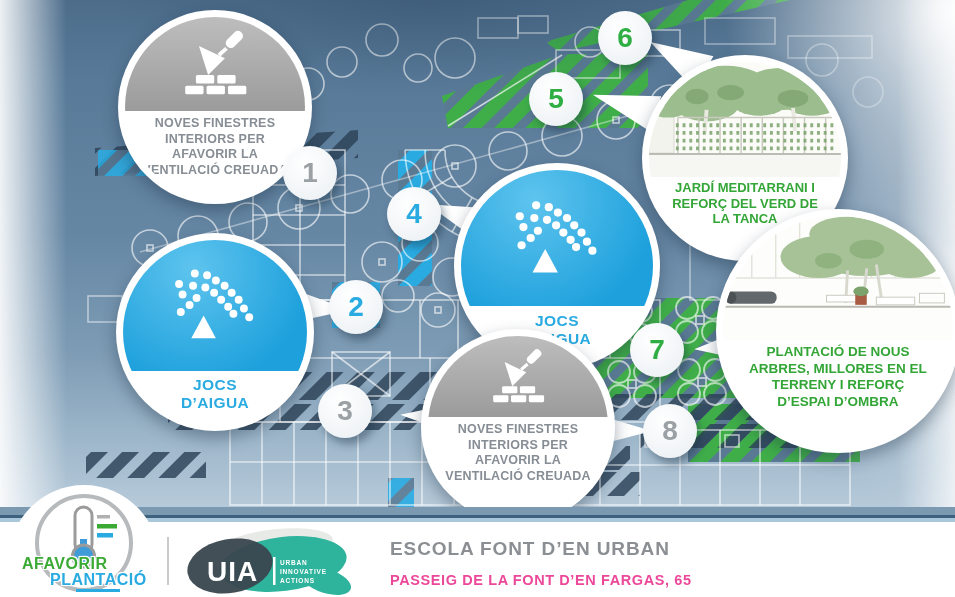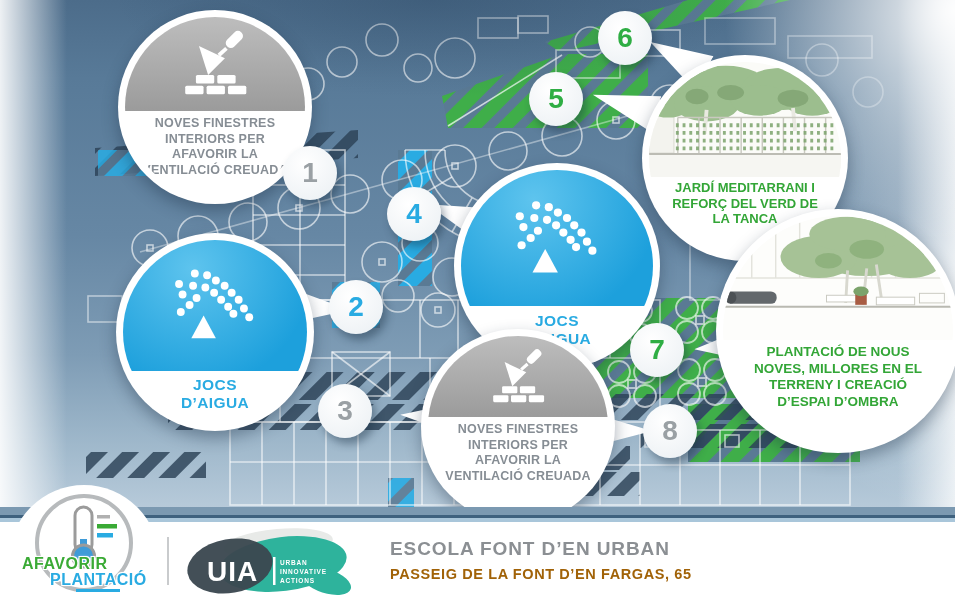--- a/index.html
+++ b/index.html
@@ -48,21 +48,21 @@
   .footer{position:absolute;left:0;top:522px;width:955px;height:75px;background:#fff;}
   .logo-blob{position:absolute;left:9px;top:-37px;width:150px;height:150px;border-radius:50%;background:#fff;}
   .refugis-txt{position:absolute;font-size:16px;font-weight:800;letter-spacing:.5px;white-space:nowrap;
     text-shadow:1px 1px 0 #fff,-1px -1px 0 #fff,1px -1px 0 #fff,-1px 1px 0 #fff,0 0 3px #fff;}
   .refugis1{left:22px;top:33px;color:#3aaa35;}
   .refugis2{left:50px;top:49px;color:#29abe2;}
   .refugis-underline{position:absolute;left:76px;top:67px;width:44px;height:3px;background:#29abe2;}
   .divider{position:absolute;left:167px;top:15px;width:2px;height:48px;background:#c9cbcd;}
   .school-block{position:absolute;left:390px;top:16px;}
   .school-name{font-size:19px;font-weight:800;color:#8b8f93;letter-spacing:.9px;}
-  .school-address{margin-top:6px;font-size:14.5px;font-weight:600;color:#a16207;letter-spacing:.6px;}
+  .school-address{margin-top:12px;font-size:14.5px;font-weight:600;color:#ec4899;letter-spacing:.6px;}
 </style>
 </head>
 <body>
 
 <div class="stage">
 
   <div class="plan-bg"></div>
 
   <svg class="plan-svg" width="955" height="522" viewBox="0 0 955 522">
     <defs>
@@ -324,21 +324,21 @@
         </g>
         <line x1="0" y1="100" x2="240" y2="100" stroke="#b9b9b1" stroke-width="2"></line>
         <rect x="108" y="88" width="34" height="7" fill="#fff" stroke="#c9c9c0"></rect>
         <rect x="160" y="90" width="40" height="8" fill="#fff" stroke="#c9c9c0"></rect>
         <rect x="205" y="86" width="26" height="10" fill="none" stroke="#c9c9c0"></rect>
         <rect x="138" y="86" width="12" height="12" fill="#a85c43"></rect>
         <ellipse cx="144" cy="84" rx="8" ry="5" fill="#7ba36b"></ellipse>
         <rect x="4" y="84" width="52" height="13" rx="6" fill="#63686c"></rect>
         <ellipse cx="8" cy="90.5" rx="6" ry="6.5" fill="#4c5155"></ellipse>
       </svg>
-      <div class="blabel greentxt" style="top:128px;width:178px;font-size:13.5px;line-height:16.5px;">PLANTACIÓ DE NOUS NOVES, MILLORES EN EL TERRENY I CREACIÓ D’ESPAI D’OMBRA</div>
+      <div class="blabel greentxt" style="top:128px;width:178px;font-size:13.5px;line-height:16.5px;">PLANTACIÓ DE NOUS ARBRES, MILLORES EN EL TERRENY I REFORÇ D’ESPAI D’OMBRA</div>
     </div>
   </div>
 
   <div class="bubble" style="left:454px;top:163px;width:206px;height:206px;">
     <div class="inner">
       <div class="cap blue" style="height:71%;">
         <svg width="118" height="92" viewBox="0 0 130 100">
           <polygon points="52,62 38,88 66,88" fill="#fff"></polygon>
           <g fill="#fff">
             <circle cx="36" cy="50" r="4.5"></circle>

